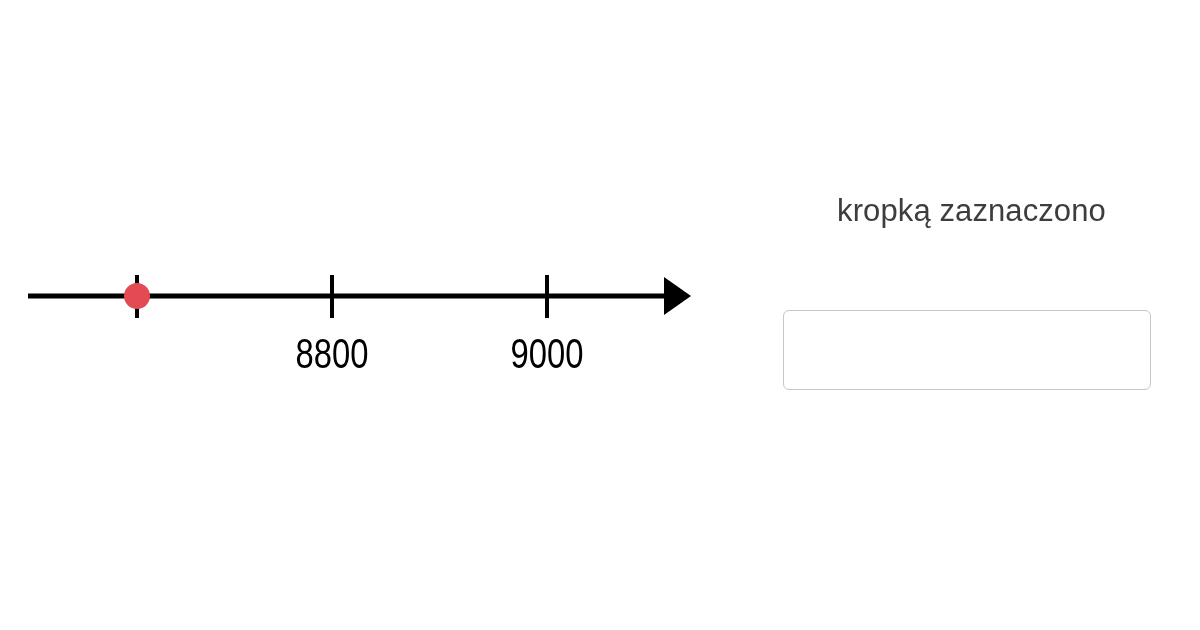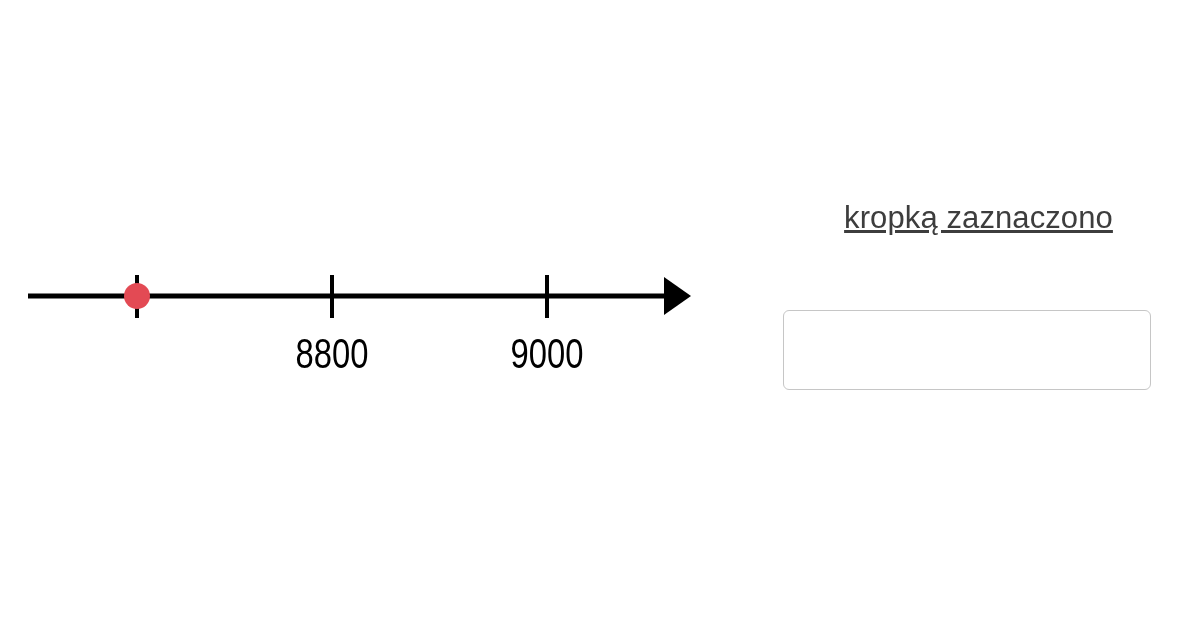--- a/index.html
+++ b/index.html
@@ -56,24 +56,23 @@
     width: 420px;
   }
 
   #answer-prompt {
     width: 415px;
     text-align: center;
     font-family: "Liberation Sans", sans-serif;
     font-size: 31px;
     line-height: 46px;
     color: #3d3d3d;
-    margin: 11px;
+    margin: 4px;
     padding-top: 4px;
     letter-spacing: 0.1px;
-    text-decoration: underline;
   }
 
   #answer-prompt .prompt-line {
     display: block;
   }
 
   #answer-input {
     position: absolute;
     left: 23px;
     top: 130px;

